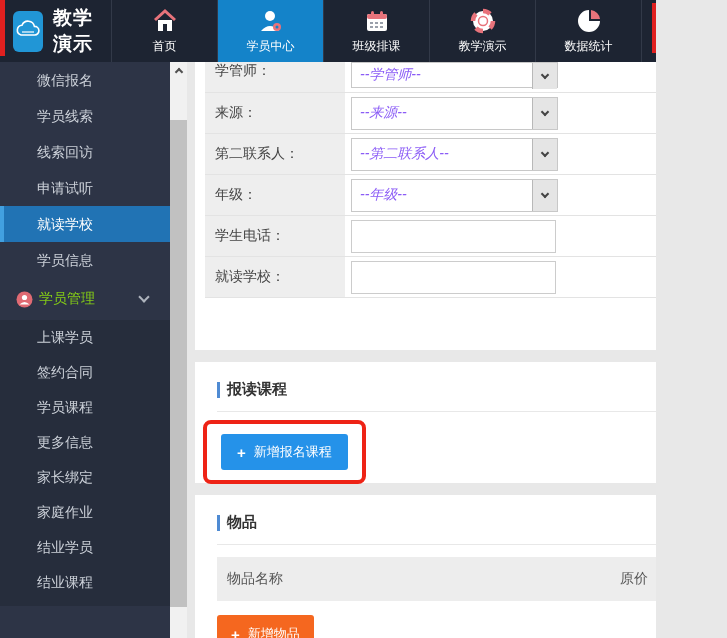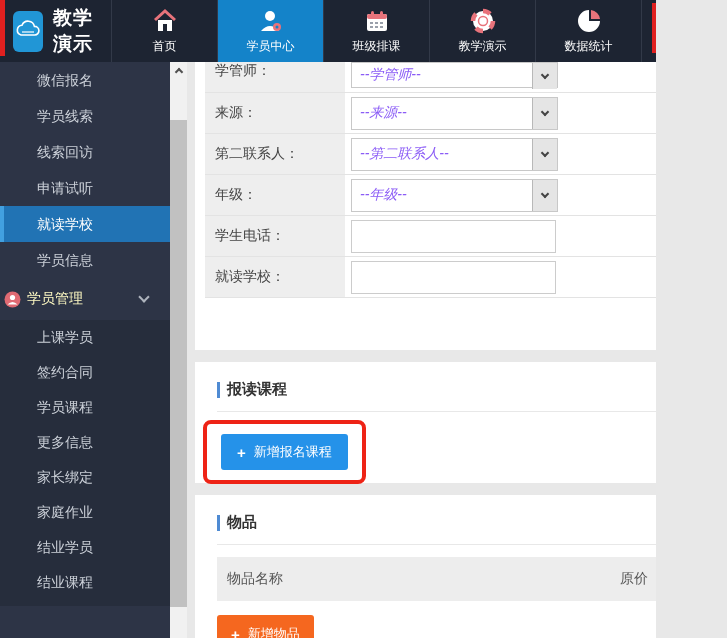--- a/index.html
+++ b/index.html
@@ -22,21 +22,21 @@
   .nav-icon { width:26px; height:26px; }
 
   
   .main-wrap { display:flex; height:576px; }
 
   
   .sidebar { width:170px; background:#2d3446; color:#ccd1d9; font-size:14px; overflow:hidden; }
   .side-item { height:36px; line-height:36px; padding-left:37px; cursor:pointer; position:relative; white-space:nowrap; }
   .side-item.active { background:#2173b4; color:#fff; }
   .side-item.active::before { content:""; position:absolute; left:0; top:0; width:4px; height:100%; background:#42a0e0; }
-  .side-group { height:42px; display:flex; align-items:center; padding-left:4px; cursor:pointer; color:#fef9c3; }
+  .side-group { height:42px; display:flex; align-items:center; padding-left:16px; cursor:pointer; color:#84cc16; }
   .side-group .glabel { margin-left:6px; }
   .chev-down { width:8px; height:8px; border-right:2px solid #aeb4bd; border-bottom:2px solid #aeb4bd;
                transform:rotate(45deg); margin-left:auto; margin-right:22px; margin-top:-4px; }
   .side-sub { background:#262d3c; padding-bottom:6px; }
   .side-sub .side-item { height:35px; line-height:35px; }
 
   
   .scrollbar { width:17px; background:#f1f1f1; position:relative; }
   .sb-arrow { height:17px; display:flex; align-items:center; justify-content:center; cursor:pointer; }
   .sb-arrow .chev-up { width:6px; height:6px; border-left:2px solid #505050; border-top:2px solid #505050;

